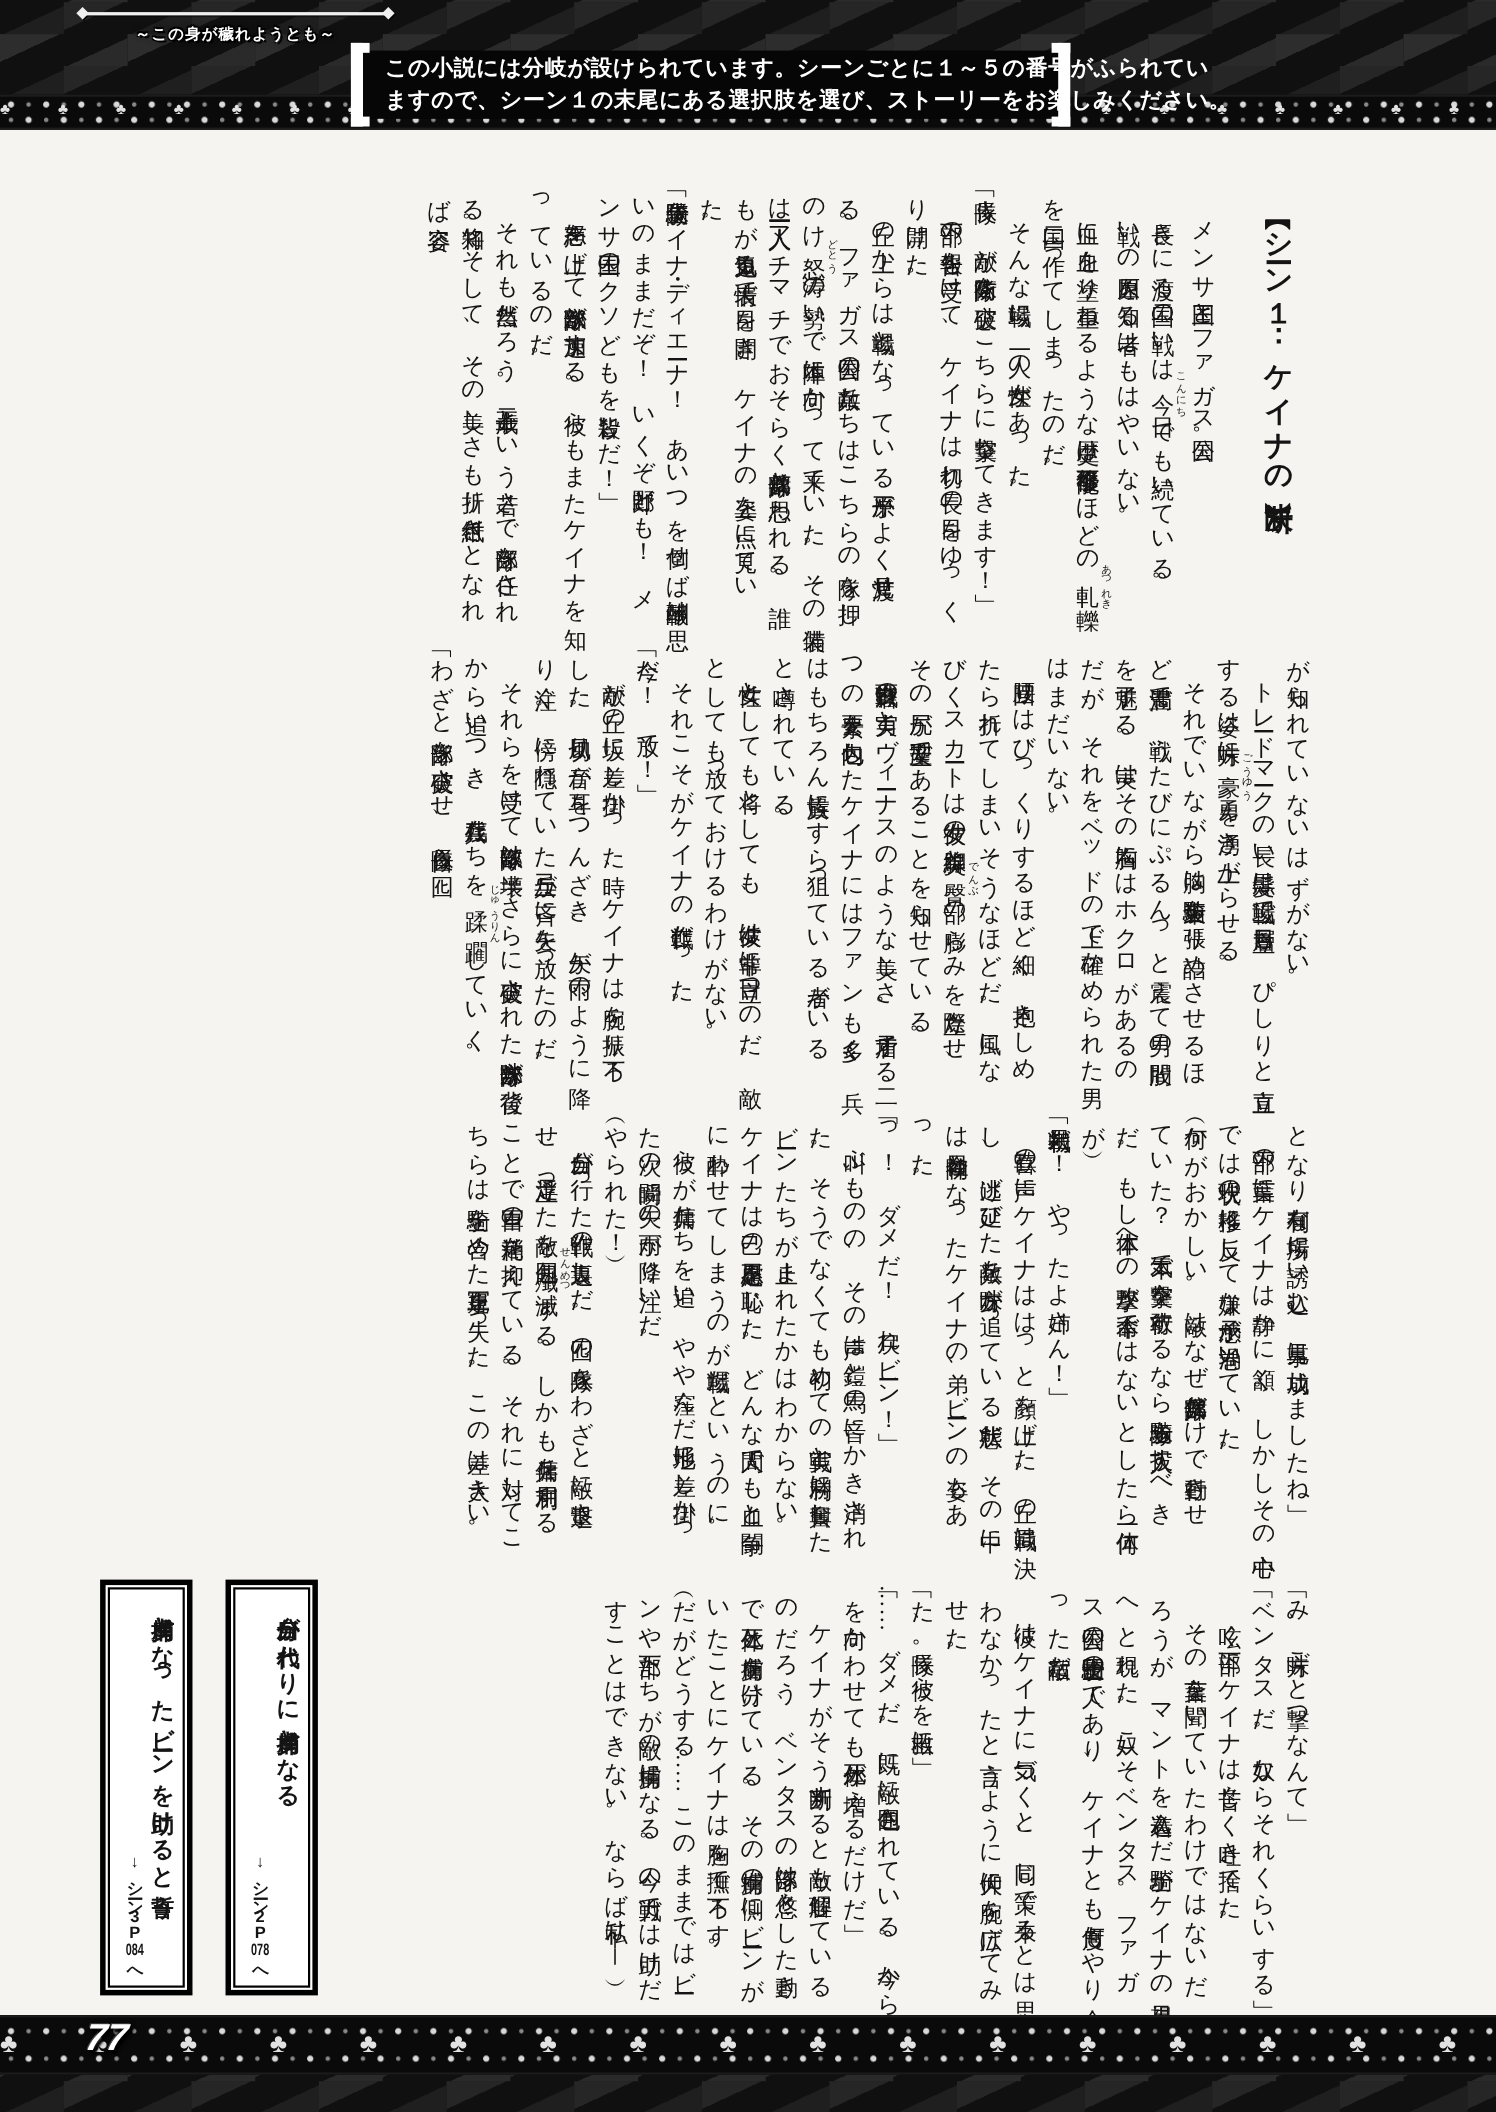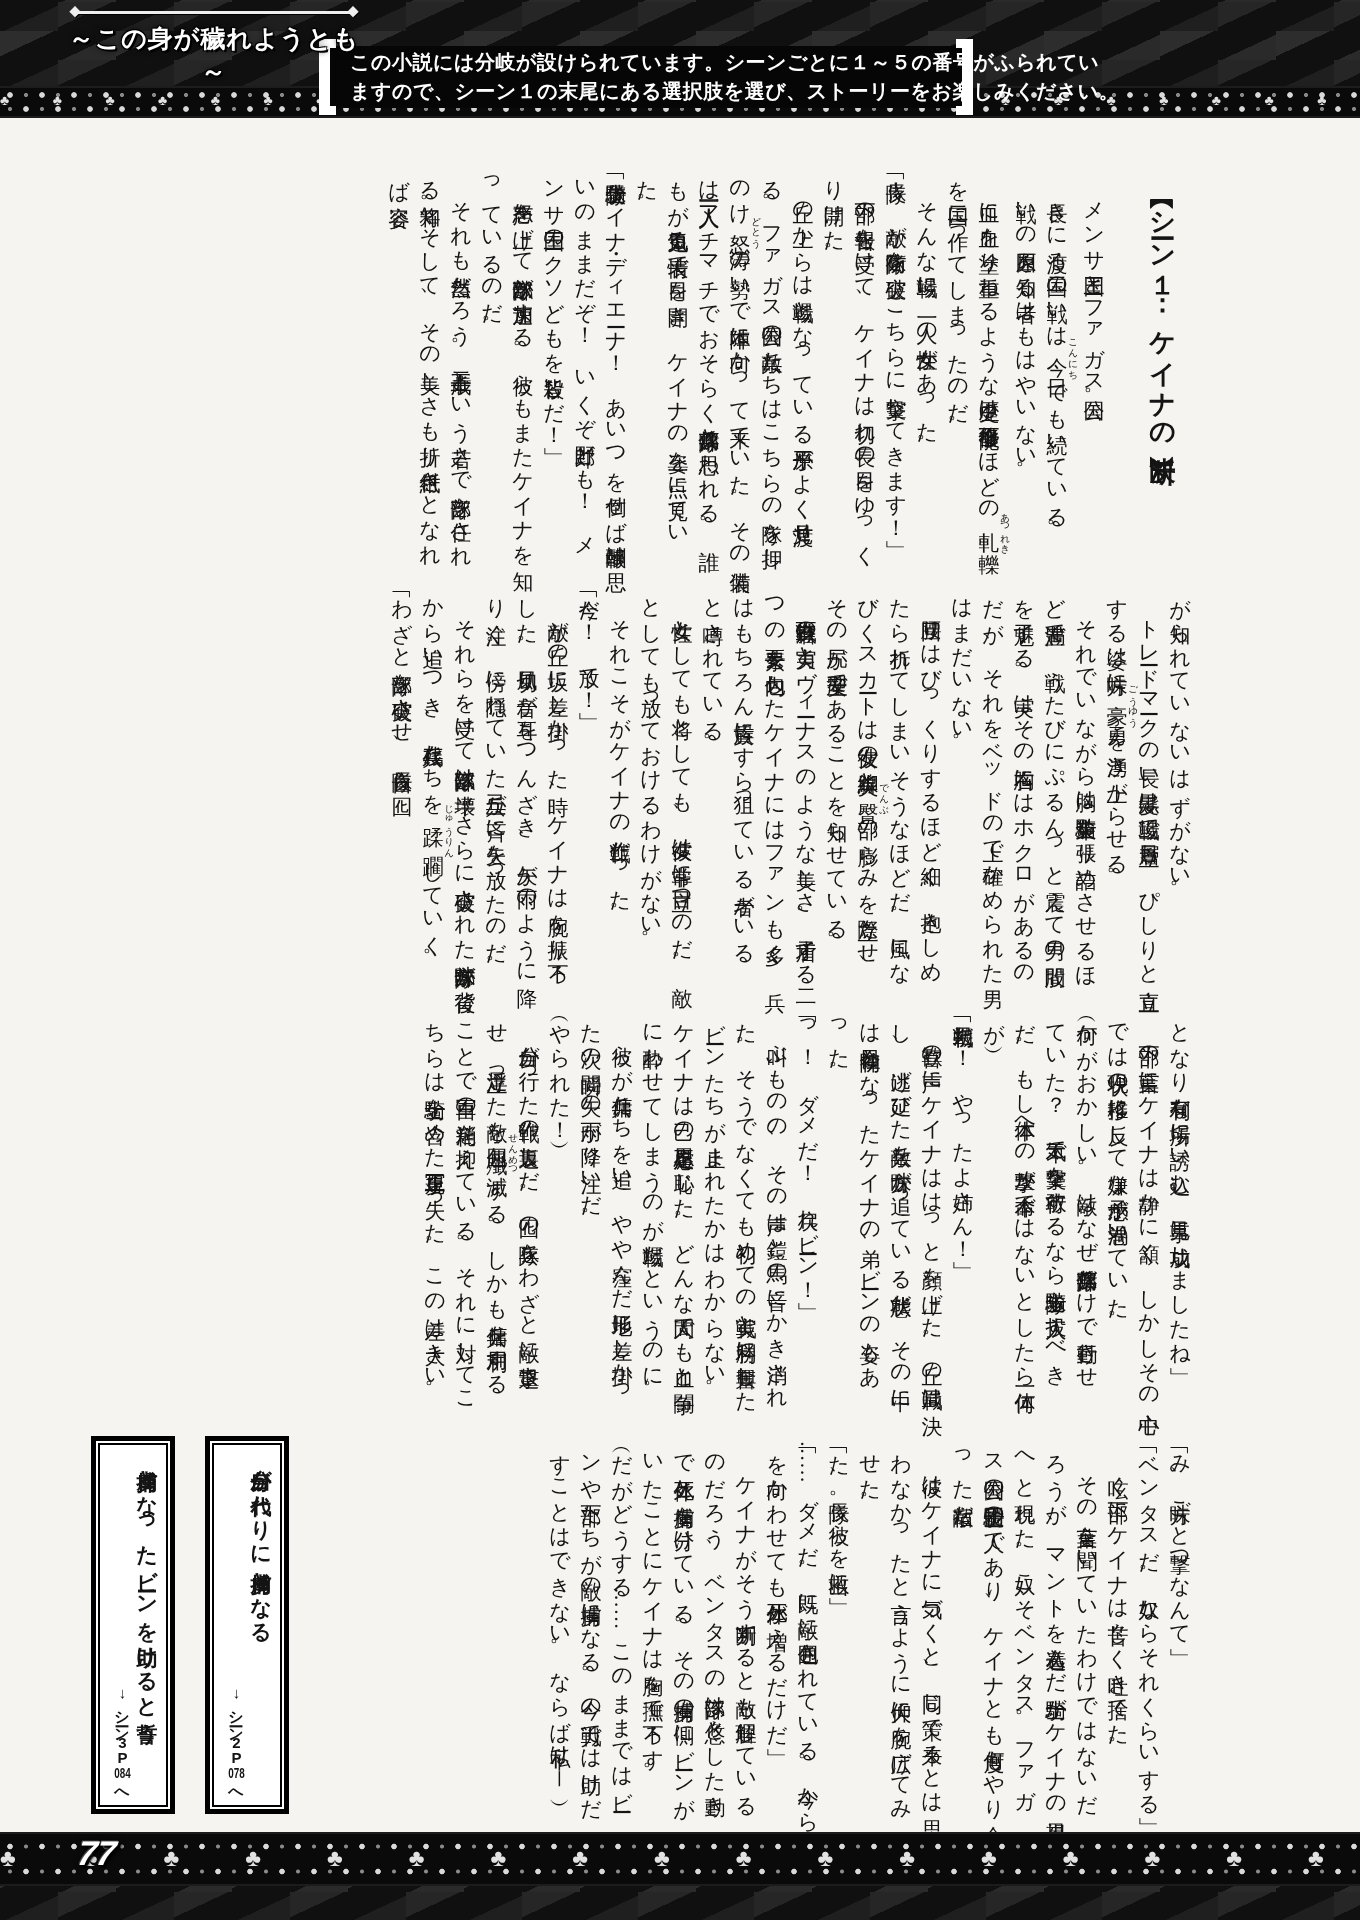--- a/index.html
+++ b/index.html
@@ -41,21 +41,21 @@
   .title-line{font-weight:bold;white-space:nowrap;line-height:1.05;
     text-shadow:2px 2px 0 #000,-2px -2px 0 #000,2px -2px 0 #000,-2px 2px 0 #000,
                 0 3px 0 #000,3px 0 0 #000,4px 4px 4px #000,0 0 7px rgba(255,255,255,.75);}
   .title-main{font-size:36px;letter-spacing:1px;}
   .title-name{font-size:48px;letter-spacing:2px;font-style:italic;}
   .title-rule{margin:3px auto 1px;width:282px;height:7px;border-top:3px solid #efefef;position:relative;
     filter:drop-shadow(1px 1px 0 #000);}
   .title-rule::before,.title-rule::after{content:"◆";position:absolute;top:-10px;font-size:12px;color:#efefef;}
   .title-rule::before{left:-4px;}
   .title-rule::after{right:-4px;}
-  .subtitle{font-size:25px;font-weight:bold;letter-spacing:1px;font-family:Liberation Serif, serif;
+  .subtitle{font-size:14px;font-weight:bold;letter-spacing:1px;font-family:Liberation Serif, serif;
     text-shadow:2px 2px 0 #000,-1px -1px 0 #000,1px -1px 0 #000,-1px 1px 0 #000,0 0 6px #000;}
 
   
   .notice{position:absolute;left:322px;top:46px;width:648px;height:62px;z-index:5;
     background:#060606;color:#fff;box-sizing:border-box;padding:2px 24px 0 28px;
     font-family:"Liberation Sans",sans-serif;font-weight:bold;font-size:20px;line-height:29px;
     letter-spacing:.5px;white-space:nowrap;}
   .nb{position:absolute;top:-7px;bottom:-7px;width:17px;box-sizing:border-box;
       border-top:9px solid #fff;border-bottom:9px solid #fff;}
   .nb-l{left:-3px;border-left:11px solid #fff;}

